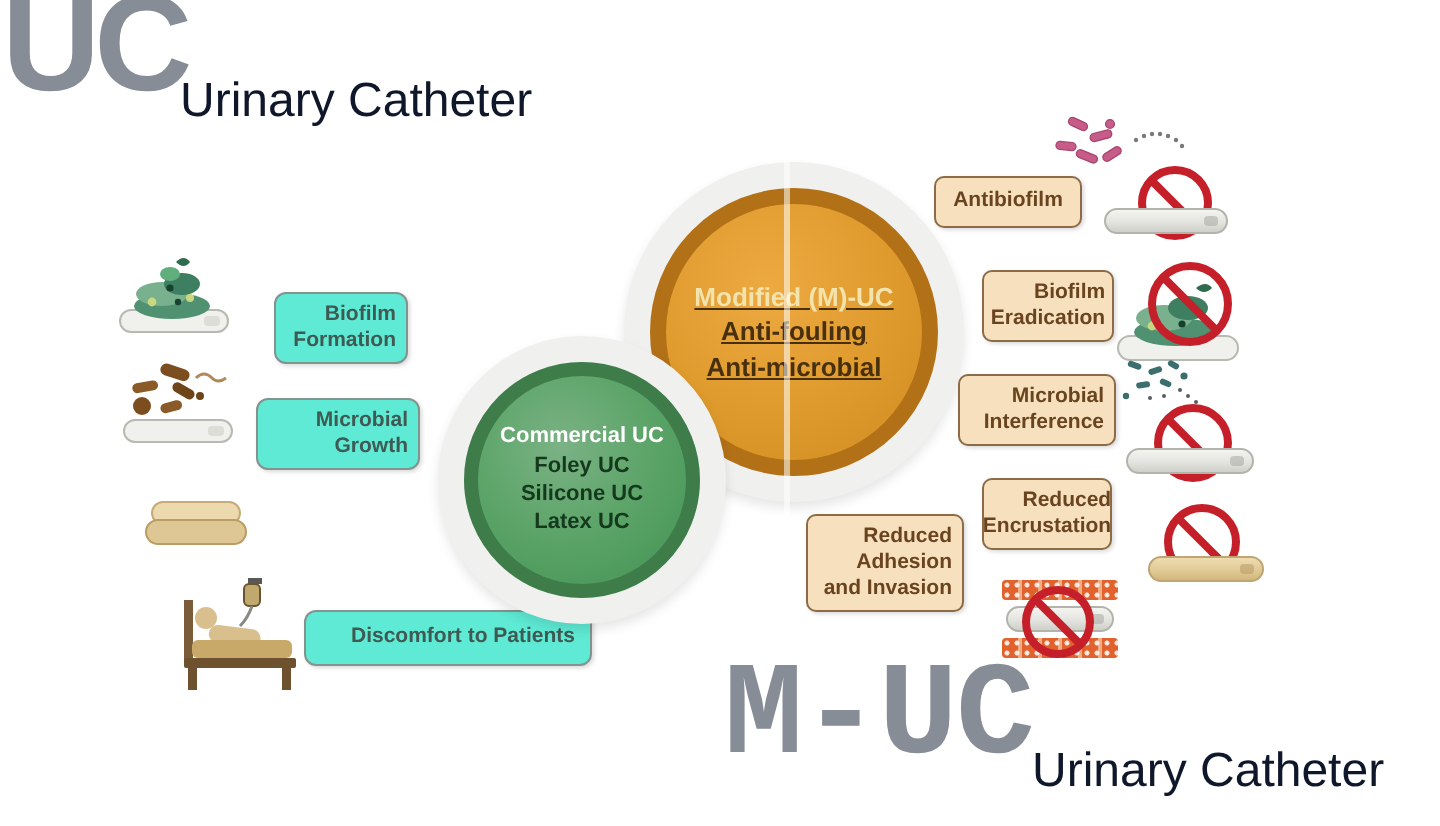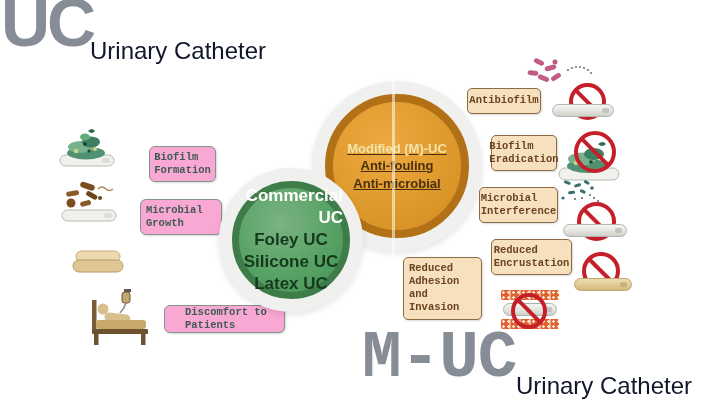--- a/index.html
+++ b/index.html
@@ -4,31 +4,31 @@
 <style>
   html,body{margin:0;padding:0;}
   #canvas{position:relative;width:720px;height:413px;background:#ffffff;overflow:hidden;
           font-family:"Liberation Sans",sans-serif;}
   .abs{position:absolute;}
   
   .acronym{position:absolute;color:#878d96;font-weight:800;line-height:1;letter-spacing:-3px;}
   .acro-label{position:absolute;color:#0f172a;font-weight:400;}
   
   .lbox,.rbox{position:absolute;box-sizing:border-box;display:flex;align-items:center;justify-content:center;
-      text-align:left;font-size:10.5px;font-weight:bold;line-height:1.25;padding:4px 5px;border-radius:6px;
-      box-shadow:1px 1px 2px rgba(0,0,0,0.15);font-family:Liberation Mono, monospace;}
-  .lbox{background:#f9a8d4;border:1.5px solid #84938e;color:#3f5a52;margin-left:12px;}
+      text-align:right;font-size:10.5px;font-weight:bold;line-height:1.25;padding:4px 5px;border-radius:6px;
+      box-shadow:1px 1px 2px rgba(0,0,0,0.15);}
+  .lbox{background:#5eead4;border:1.5px solid #84938e;color:#3f5a52;}
   .rbox{background:#f6e0bd;border:1.5px solid #8d6b46;color:#6a4420;border-radius:5px;}
   
   .halo{position:absolute;border-radius:50%;background:#f0f0ee;box-shadow:0 3px 6px rgba(0,0,0,0.10);}
   .circle{position:absolute;border-radius:50%;box-sizing:border-box;display:flex;flex-direction:column;
       align-items:center;justify-content:center;text-align:center;font-weight:bold;}
   .circle.green{left:13px;top:13px;width:118px;height:118px;border:7px solid #3e7c49;
       background:radial-gradient(circle at 40% 34%,#7bb285 0%,#5ca468 48%,#4d9a5c 78%,#448f53 100%);
-      font-size:17px;line-height:1.3;color:#14391d;text-align:right;}
+      font-size:11px;line-height:1.3;color:#14391d;}
   .circle.orange{left:13px;top:13px;width:144px;height:144px;border:8px solid #b37117;
       background:radial-gradient(circle at 40% 33%,#edaa41 0%,#df9a2d 55%,#d18c22 100%);
       font-size:13px;line-height:1.32;color:#48300e;text-decoration:underline;}
   .c-title-green{color:#ffffff;}
   .c-title-orange{color:#f2e4ac;}
   
   .nosign{position:absolute;border:4px solid #c5202a;border-radius:50%;box-sizing:border-box;}
   .nosign::after{content:"";position:absolute;left:-2px;top:50%;width:calc(100% + 4px);height:4px;
       margin-top:-2px;background:#c5202a;transform:rotate(45deg);}
   
@@ -100,21 +100,21 @@
       <rect x="34" y="6" width="8" height="11" rx="2.5" fill="#bfa96e" stroke="#6e5230"></rect>
       <path d="M38 17 q-2 6 -6 10" fill="none" stroke="#8a8a84" stroke-width="1.5"></path>
       <circle cx="15" cy="23" r="5.5" fill="#d9bf8e"></circle>
       <rect x="17" y="26" width="26" height="9" rx="4.5" fill="#d9bf8e" transform="rotate(7 17 26)"></rect>
       <rect x="8" y="34" width="50" height="9" rx="3" fill="#c9a96a"></rect>
       <rect x="4" y="43" width="56" height="5" rx="1" fill="#6e5230"></rect>
       <rect x="6" y="48" width="4.5" height="11" fill="#6e5230"></rect>
       <rect x="53" y="48" width="4.5" height="11" fill="#6e5230"></rect>
     </svg>
   </div>
-  <div class="lbox" style="left:152px;top:305px;width:121px;height:28px;padding-left:20px;">Discomfort to Patients</div>
+  <div class="lbox" style="left:152px;top:305px;width:144px;height:28px;padding-left:20px;">Discomfort to Patients</div>
 
   <div class="halo" style="left:312px;top:81px;width:170px;height:170px;">
     <div class="circle orange">
       <div class="c-title-orange">Modified (M)-UC</div>
       <div>Anti-fouling</div>
       <div>Anti-microbial</div>
     </div>
   </div>
 
   <div class="halo" style="left:219px;top:168px;width:144px;height:144px;">
@@ -185,21 +185,21 @@
           <circle cx="40" cy="23" r="1"></circle>
         <circle cx="43" cy="26" r="1"></circle>
           <circle cx="17" cy="21" r="1"></circle>
           <circle cx="24" cy="20" r="1"></circle>
       </g>
     </svg>
   </div>
   <div class="nosign" style="left:577px;top:202px;width:39px;height:39px;"></div>
   <div class="tube" style="left:563px;top:224px;width:64px;"></div>
 
-  <div class="rbox" style="left:491px;top:239px;width:81px;">Reduced Encrustation</div>
+  <div class="rbox" style="left:491px;top:239px;width:65px;">Reduced Encrustation</div>
   <div class="nosign" style="left:582px;top:252px;width:38px;height:38px;"></div>
   <div class="tube tan" style="left:574px;top:278px;width:58px;"></div>
 
   <div class="rbox" style="left:403px;top:257px;width:79px;">Reduced Adhesion and Invasion</div>
   <div class="abs" style="left:501px;top:290px;width:58px;height:42px;">
     <div class="brick" style="left:0;top:0;"></div>
     <div class="tube" style="left:2px;top:13px;width:54px;"></div>
     <div class="brick" style="left:0;top:29px;"></div>
     <div class="nosign" style="left:10px;top:3px;width:36px;height:36px;"></div>
   </div>

